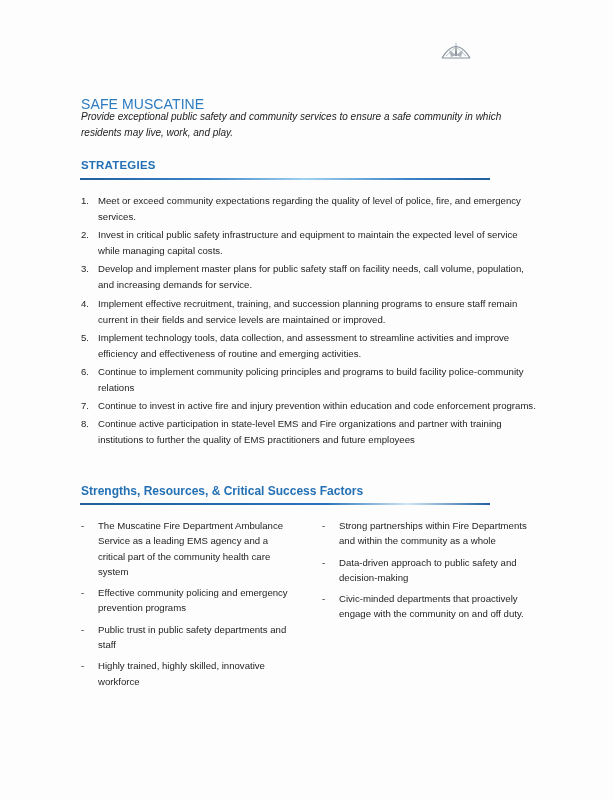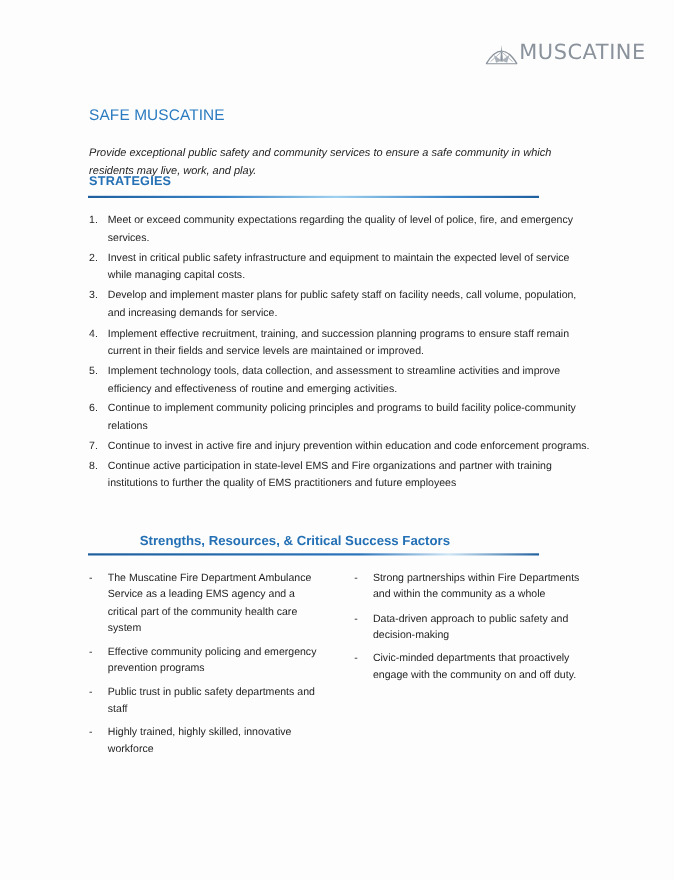--- a/index.html
+++ b/index.html
@@ -4,24 +4,24 @@
   <style>
     html, body { margin: 0; padding: 0; }
     body {
       width: 613px; height: 800px; background: #fdfdfd; position: relative; overflow: hidden;
       font-family: "Liberation Sans", sans-serif; color: #1e1e1e;
     }
     .logo { position: absolute; left: 441px; top: 37px; display: flex; align-items: center; }
     .logo svg { width: 30px; height: 22px; }
     .logo-text { font-family: "DejaVu Sans", sans-serif; font-size: 19px; color: #8a929c; letter-spacing: 0.5px; margin-left: 1px; }
     .title { position: absolute; left: 81px; top: 96px; font-size: 14px; color: #2b7bc0; letter-spacing: 0.1px; }
-    .mission { position: absolute; left: 81px; top: 132px; width: 460px; font-size: 10px; line-height: 16px; font-style: italic; color: #222; }
+    .mission { position: absolute; left: 81px; top: 109px; width: 460px; font-size: 10px; line-height: 16px; font-style: italic; color: #222; }
     .h2 { position: absolute; left: 81px; font-size: 11.5px; font-weight: bold; color: #2470b5; }
     .h2.strat { top: 159px; letter-spacing: 0.2px; }
-    .h2.strength { top: 484px; font-size: 12px; margin-left: 46px; }
+    .h2.strength { top: 484px; font-size: 12px; }
     .rule { position: absolute; left: 80px; width: 410px; height: 2px;
       background: linear-gradient(to right, #1f5f9e, #3a84c8 30%, #9fd1ef 55%, #3a84c8 80%, #1f5f9e); }
     .rule.r1 { top: 178px; }
     .rule.r2 { top: 503px; background: linear-gradient(to right, #1f5f9e, #2a74ba 60%, #cfe6f5 80%, #1f5f9e); }
     ol.strategies { position: absolute; left: 81px; top: 193px; width: 460px; margin: 0; padding: 0; list-style: none; }
     ol.strategies li { display: flex; font-size: 9.6px; line-height: 16px; margin-bottom: 2.2px; }
     ol.strategies li .num { width: 17px; flex: none; }
     .cols { position: absolute; top: 518px; }
     .cols.left { left: 81px; width: 210px; }
     .cols.right { left: 322px; width: 215px; }
@@ -35,21 +35,20 @@
 <div class="logo">
   <svg viewBox="0 0 30 22">
     <path d="M1 21 Q15 -2 29 21" fill="none" stroke="#8a929c" stroke-width="1.2"></path>
     <line x1="1" y1="21" x2="29" y2="21" stroke="#8a929c" stroke-width="1"></line>
     <path d="M15 4 L16.3 19 L13.7 19 Z" fill="#8a929c"></path>
     <path d="M8 13 L15 18 L10 20 Z" fill="#aab1b9"></path>
     <path d="M22 13 L15 18 L20 20 Z" fill="#aab1b9"></path>
     <line x1="15" y1="10" x2="5" y2="19" stroke="#aab1b9" stroke-width="0.8"></line>
     <line x1="15" y1="10" x2="25" y2="19" stroke="#aab1b9" stroke-width="0.8"></line>
   </svg>
-  <span class="logo-text">MUSCATINE</span>
 </div>
 
 <div class="title">SAFE MUSCATINE</div>
 <div class="mission">Provide exceptional public safety and community services to ensure a safe community in which residents may live, work, and play.</div>
 
 <div class="h2 strat">STRATEGIES</div>
 <div class="rule r1"></div>
 
 <ol class="strategies" id="strat-list">
     <li>

